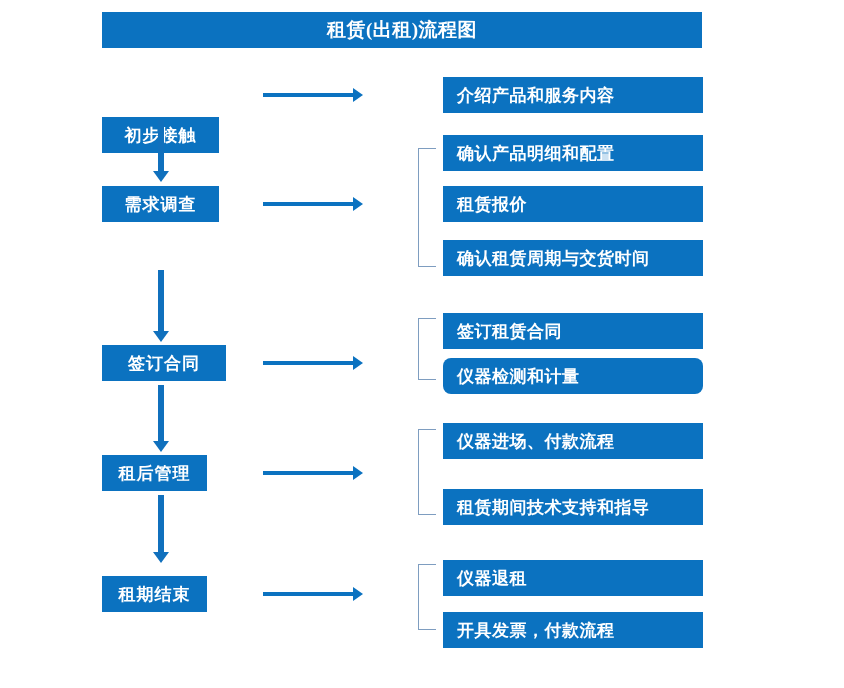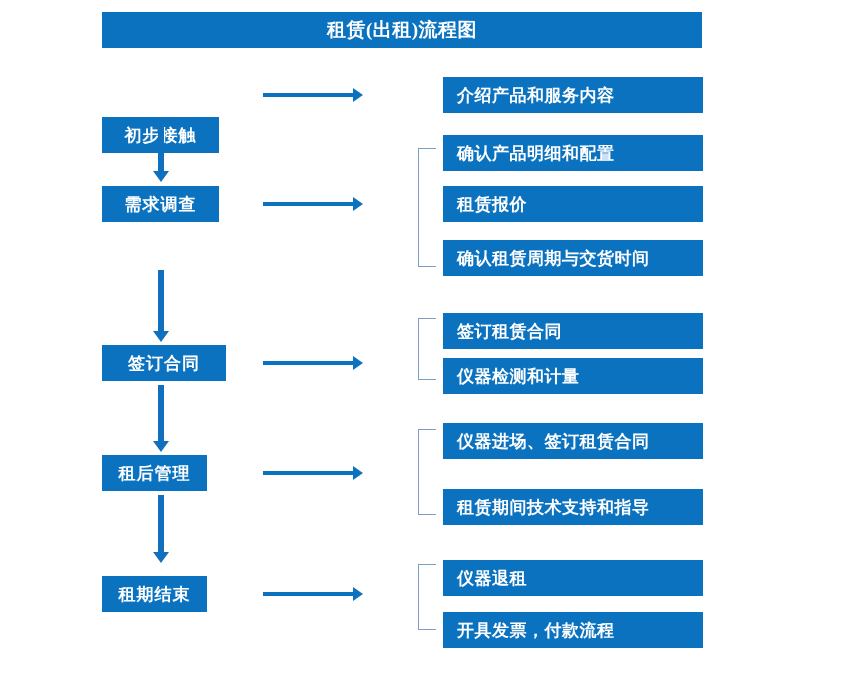--- a/index.html
+++ b/index.html
@@ -178,19 +178,19 @@
   <div class="bracket" style="top:148px; height:119px;"></div>
   <div class="bracket" style="top:318px; height:62px;"></div>
   <div class="bracket" style="top:429px; height:86px;"></div>
   <div class="bracket" style="top:564px; height:66px;"></div>
 
   <div class="detail-box" style="top:77px;">介绍产品和服务内容</div>
   <div class="detail-box" style="top:135px;text-align:center;">确认产品明细和配置</div>
   <div class="detail-box" style="top:186px;font-family:Liberation Serif, serif;">租赁报价</div>
   <div class="detail-box" style="top:240px;">确认租赁周期与交货时间</div>
   <div class="detail-box" style="top:313px;">签订租赁合同</div>
-  <div class="detail-box" style="top:358px;">仪器检测和计量</div>
-  <div class="detail-box" style="top:423px;">仪器进场、签订租赁合同</div>
+  <div class="detail-box" style="top:358px;border-radius:8px;">仪器检测和计量</div>
+  <div class="detail-box" style="top:423px;">仪器进场、付款流程</div>
   <div class="detail-box" style="top:489px;">租赁期间技术支持和指导</div>
   <div class="detail-box" style="top:560px;">仪器退租</div>
   <div class="detail-box" style="top:612px;">开具发票，付款流程</div>
 
 </div>
 
 </body></html>

